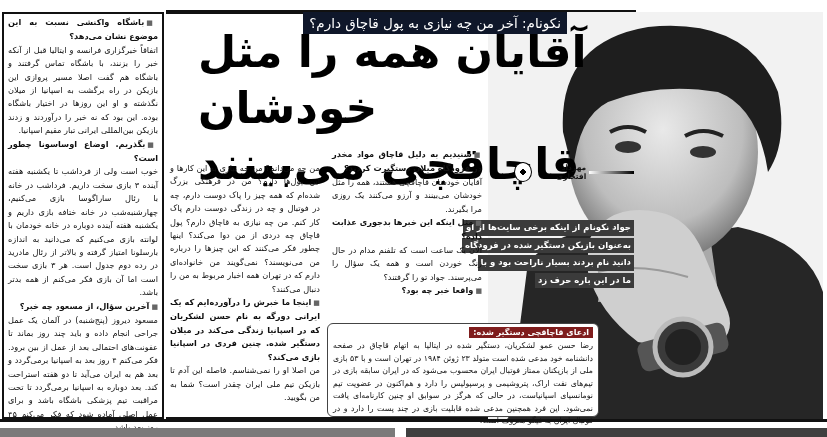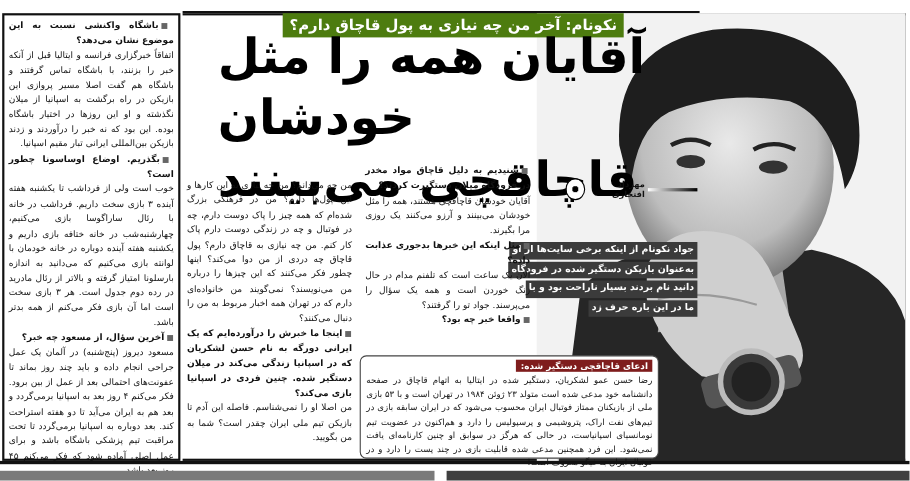--- a/index.html
+++ b/index.html
@@ -17,22 +17,22 @@
   .q::before { content: "■"; color: #666; font-size: 7px; margin-left: 2px; }
 
   
   .main-frame {
     position: absolute; left: 166px; top: 12px; width: 657px; height: 407px;
     border: 2px solid #111; border-left: none;
   }
   .top-rule { position: absolute; left: 166px; top: 10px; width: 470px; height: 2px; background: #111; }
 
   .kicker {
-    position: absolute; right: 260px; top: 12px; background: #4d7c0f; color: #fff;
-    font-weight: bold; font-size: 13.5px; line-height: 22px; padding: 0 6px; white-space: nowrap;
+    position: absolute; right: 260px; top: 12px; background: #0f172a; color: #fff;
+    font-weight: normal; font-size: 13.5px; line-height: 22px; padding: 0 6px; white-space: nowrap;
   }
 
   .photo {
     position: absolute; left: 488px; top: 12px; width: 335px; height: 407px; overflow: hidden;
     background: linear-gradient(180deg, #f4f4f4 0%, #e8e8e8 100%);
   }
   .photo svg { position: absolute; left: 0; top: 0; }
 
   .headline {
     position: absolute; left: 198px; top: 24px; width: 420px; font-weight: bold; color: #000;

